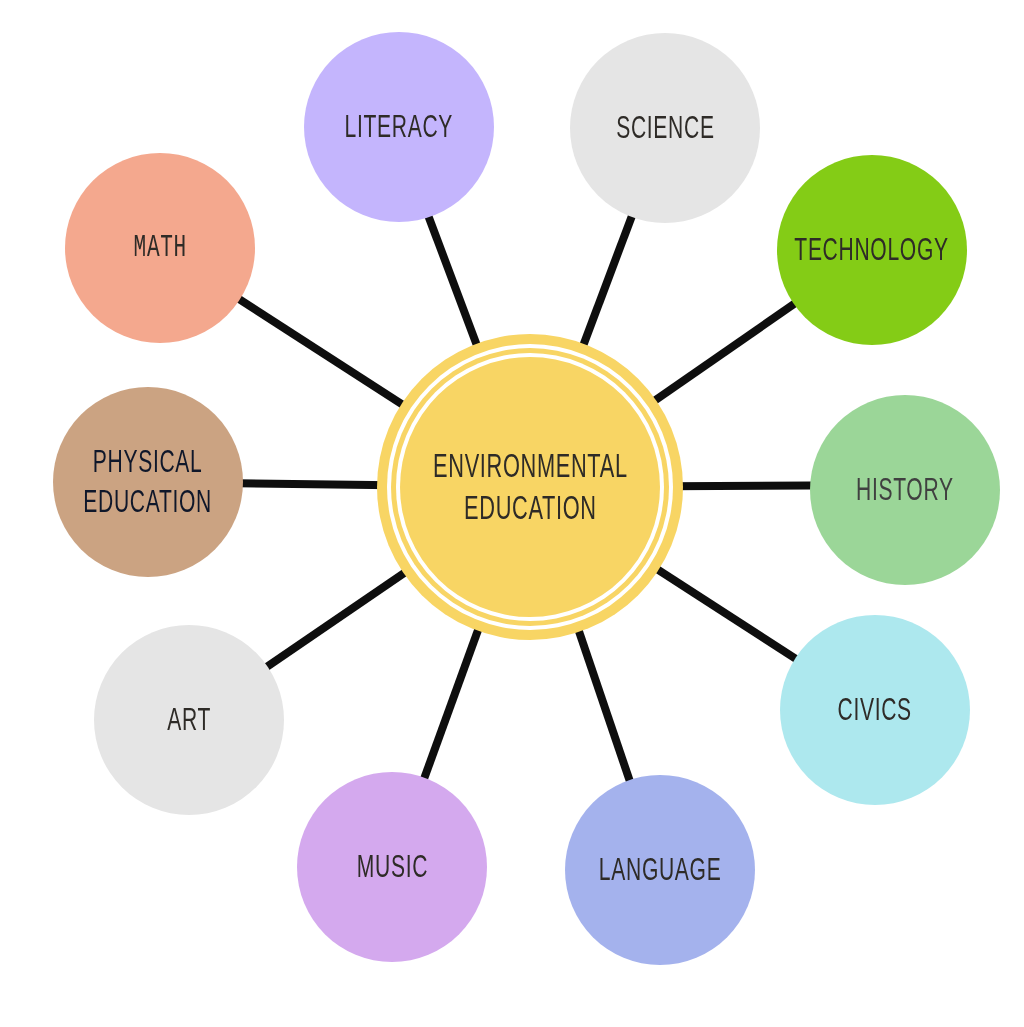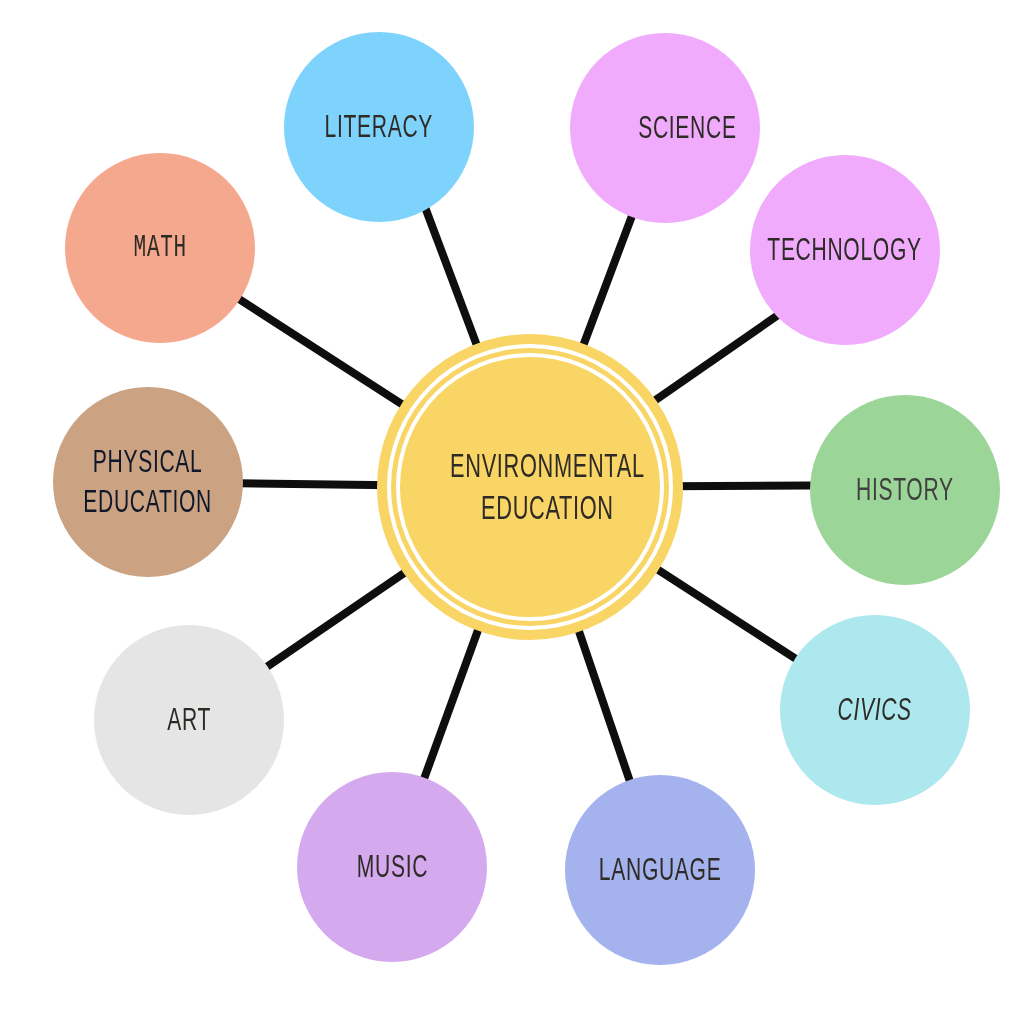--- a/index.html
+++ b/index.html
@@ -44,20 +44,21 @@
     transform: scaleX(0.68);
     transform-origin: 50% 50%;
   }
   .center-node {
     position: absolute;
     width: 260px;
     height: 260px;
     border-radius: 50%;
     display: flex;
     align-items: center;
+    justify-content: center;
     z-index: 3;
   }
   .center-label {
     font-size: 33px;
     line-height: 1.28;
     transform: scaleX(0.66);
   }
 </style>
 </head>
 <body>
@@ -73,33 +74,33 @@
       <line x1="530" y1="487" x2="392" y2="867" stroke="#0e0e0e" stroke-width="8"></line>
       <line x1="530" y1="487" x2="189" y2="720" stroke="#0e0e0e" stroke-width="8"></line>
       <line x1="530" y1="487" x2="148" y2="482" stroke="#0e0e0e" stroke-width="8"></line>
       <line x1="530" y1="487" x2="160" y2="248" stroke="#0e0e0e" stroke-width="8"></line>
     </svg>
 
   <div class="center-node" id="center-node" style="left: 400px; top: 357px; background: rgb(248, 213, 100); box-shadow: rgb(255, 255, 255) 0px 0px 0px 4px, rgb(248, 213, 100) 0px 0px 0px 9px, rgb(255, 255, 255) 0px 0px 0px 13px, rgb(248, 213, 100) 0px 0px 0px 23px; color: rgb(46, 43, 39);">
     <span class="center-label">Environmental
 Education</span>
   </div>
-<div class="node" style="left: 284px; top: 32px; background: #7dd3fc; color: rgb(46, 43, 39);">
+<div class="node" style="left: 304px; top: 32px; background: #c4b5fd; color: rgb(46, 43, 39);">
     <span class="node-label">Literacy</span>
   </div>
-    <div class="node" style="left: 570px; top: 33px; background: #f0abfc; color: rgb(46, 43, 39); justify-content: flex-end;">
+    <div class="node" style="left: 570px; top: 33px; background: #e5e5e5; color: rgb(46, 43, 39);">
     <span class="node-label">Science</span>
   </div>
-    <div class="node" style="left: 750px; top: 155px; background: #f0abfc; color: rgb(46, 43, 39);">
+    <div class="node" style="left: 777px; top: 155px; background: #84cc16; color: rgb(46, 43, 39);">
     <span class="node-label">Technology</span>
   </div>
     <div class="node" style="left: 810px; top: 395px; background: rgb(155, 214, 152); color: #404040;">
     <span class="node-label">History</span>
   </div>
-    <div class="node" style="left: 780px; top: 615px; background: rgb(173, 232, 238); color: rgb(46, 43, 39); font-style: italic;">
+    <div class="node" style="left: 780px; top: 615px; background: rgb(173, 232, 238); color: rgb(46, 43, 39);">
     <span class="node-label">Civics</span>
   </div>
     <div class="node" style="left: 297px; top: 772px; background: rgb(212, 169, 238); color: rgb(46, 43, 39);">
     <span class="node-label">Music</span>
   </div>
     <div class="node" style="left: 565px; top: 775px; background: rgb(164, 178, 237); color: rgb(46, 43, 39);">
     <span class="node-label">Language</span>
   </div>
     <div class="node" style="left: 94px; top: 625px; background: #e5e5e5; color: rgb(46, 43, 39);">
     <span class="node-label">Art</span>

